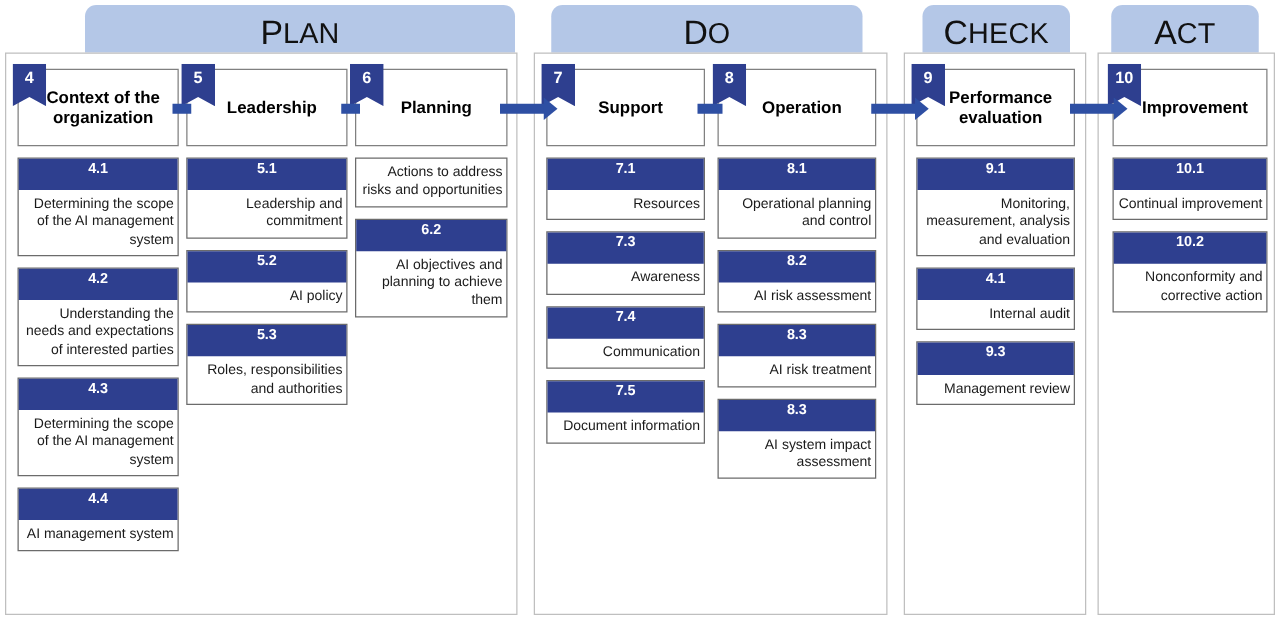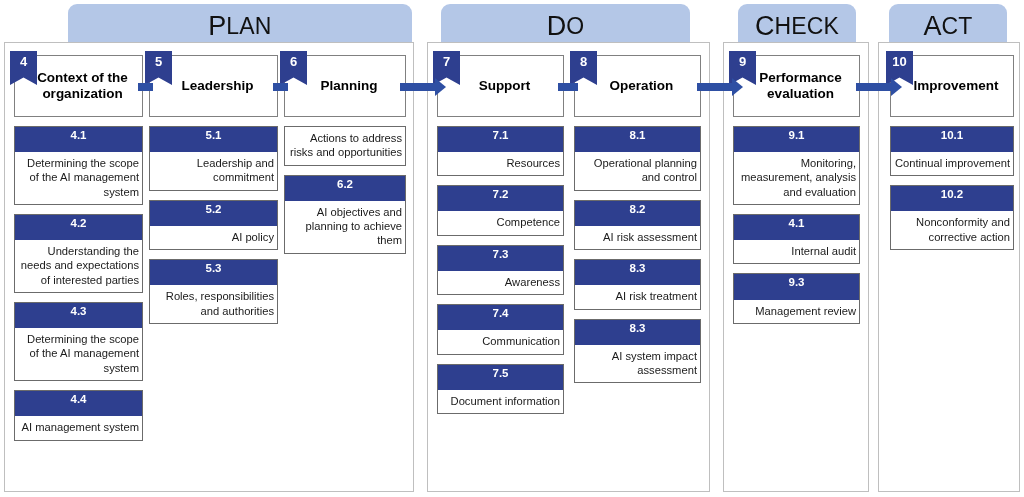--- a/index.html
+++ b/index.html
@@ -186,24 +186,20 @@
     <div class="col" style="left:9px; width:127px;">
       <div class="head-box">
         <span class="badge">7</span>
         <span class="head-title">Support</span>
       </div>
       <div class="sub">
         <div class="sub-num">7.1</div>
         <div class="sub-txt">Resources</div>
       </div>
       <div class="sub">
-        <div class="sub-num">7.2</div>
-        <div class="sub-txt">Competence</div>
-      </div>
-      <div class="sub">
         <div class="sub-num">7.3</div>
         <div class="sub-txt">Awareness</div>
       </div>
       <div class="sub">
         <div class="sub-num">7.4</div>
         <div class="sub-txt">Communication</div>
       </div>
       <div class="sub">
         <div class="sub-num">7.5</div>
         <div class="sub-txt">Document information</div>

